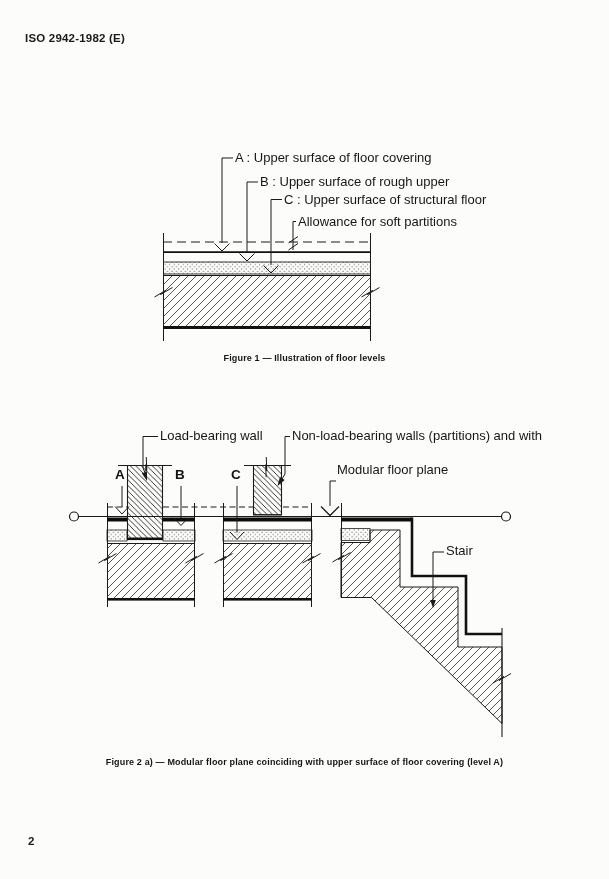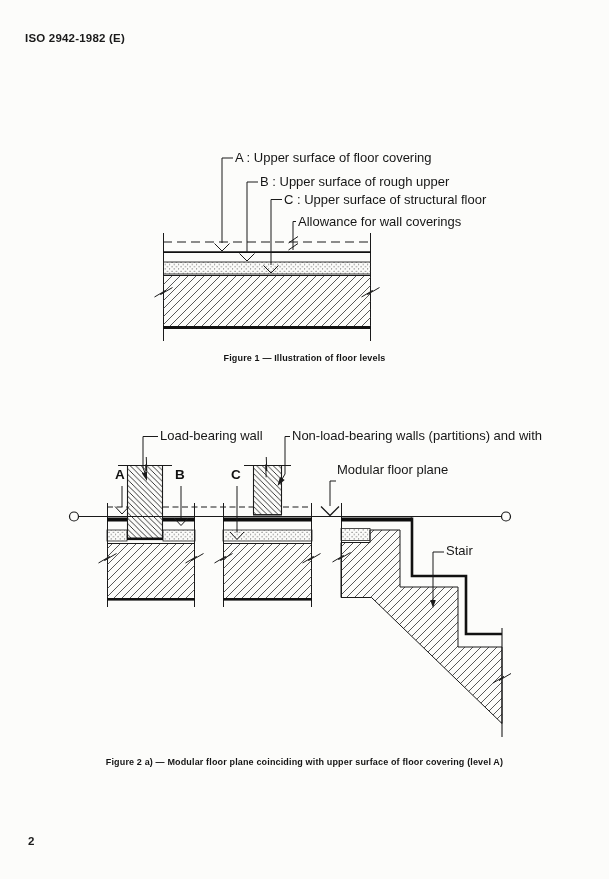--- a/index.html
+++ b/index.html
@@ -175,21 +175,21 @@
       <polygon points="433,608 430.2,600 435.8,600" fill="#1a1a1a" stroke="none"></polygon>
     </g>
   </g>
 </svg>
 
 <div class="hdr">ISO 2942-1982 (E)</div>
 
 <div class="lbl" style="left:235px;top:153px">A : Upper surface of floor covering</div>
 <div class="lbl" style="left:260px;top:177px">B : Upper surface of rough upper</div>
 <div class="lbl" style="left:284px;top:195px">C : Upper surface of structural floor</div>
-<div class="lbl" style="left:298px;top:217px">Allowance for wall coverings</div>
+<div class="lbl" style="left:298px;top:217px">Allowance for soft partitions</div>
 <div class="caption" style="top:353px">Figure 1 — Illustration of floor levels</div>
 
 <div class="lbl" style="left:160px;top:431px">Load-bearing wall</div>
 <div class="lbl" style="left:292px;top:431px">Non-load-bearing walls (partitions) and with</div>
 <div class="lbl" style="left:337px;top:465px">Modular floor plane</div>
 <div class="lbl" style="left:446px;top:546px">Stair</div>
 <div class="letter" style="left:115px;top:467px">A</div>
 <div class="letter" style="left:175px;top:467px">B</div>
 <div class="letter" style="left:231px;top:467px">C</div>
 <div class="caption" style="top:757px">Figure 2 a) — Modular floor plane coinciding with upper surface of floor covering (level A)</div>

